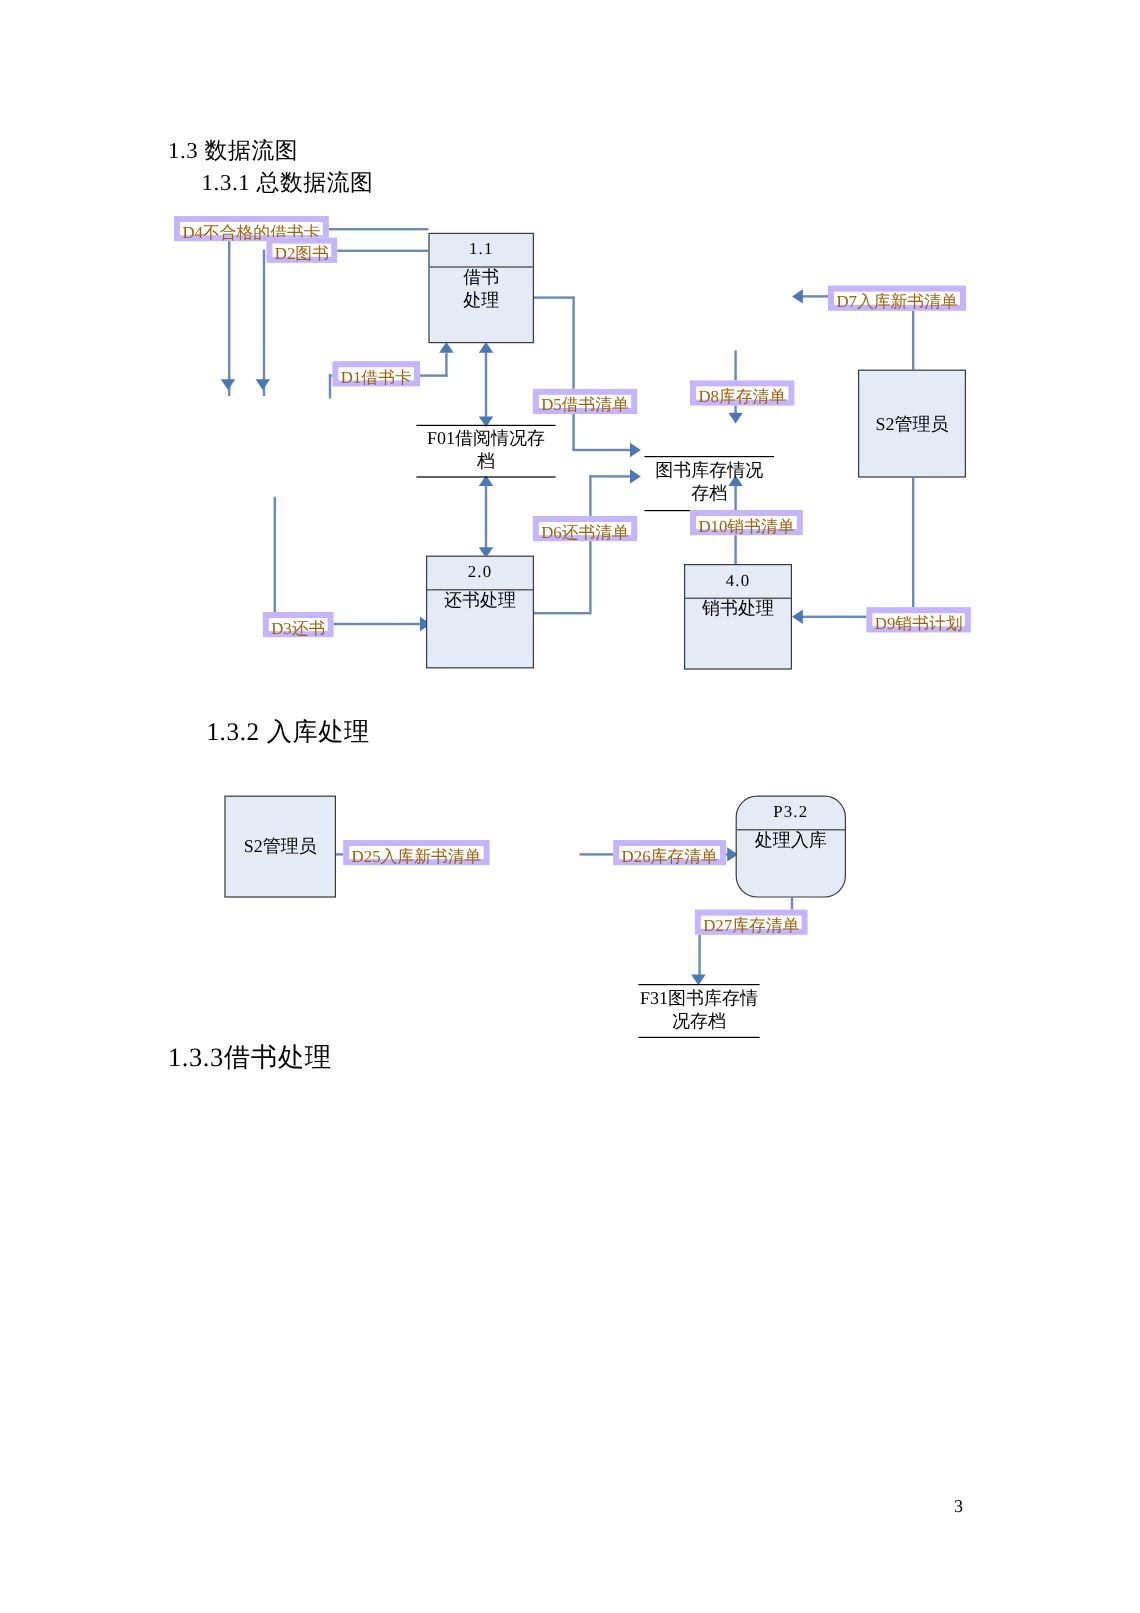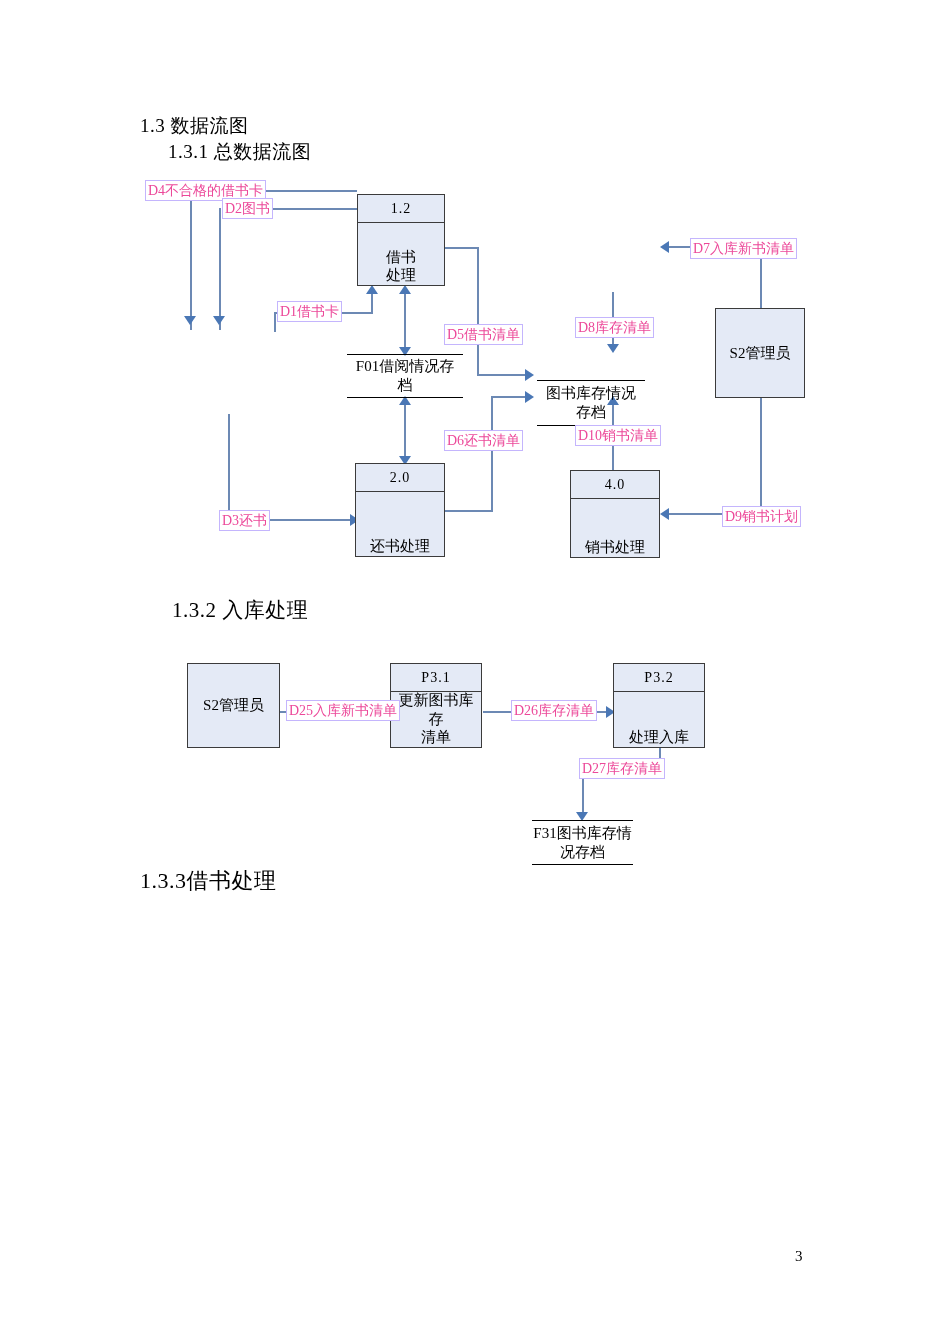--- a/index.html
+++ b/index.html
@@ -45,21 +45,21 @@
     box-sizing: border-box;
     height: 28px;
     line-height: 28px;
     text-align: center;
     font-size: 14px;
     border-bottom: 1.6px solid #3b3b3b;
     letter-spacing: 1px;
   }
   .proc .pbody {
     display: flex;
-    align-items: flex-end;
+    align-items: flex-start;
     justify-content: center;
     text-align: center;
     font-size: 15px;
     line-height: 1.25;
     padding: 0 2px;
     height: calc(100% - 28px);
   }
 
   .ext {
     position: absolute;
@@ -100,27 +100,27 @@
   .ar.down  { border-left: 6px solid transparent; border-right: 6px solid transparent; border-top: 9px solid #4a77b5; }
   .ar.up    { border-left: 6px solid transparent; border-right: 6px solid transparent; border-bottom: 9px solid #4a77b5; }
   .ar.right { border-top: 6px solid transparent; border-bottom: 6px solid transparent; border-left: 9px solid #4a77b5; }
   .ar.left  { border-top: 6px solid transparent; border-bottom: 6px solid transparent; border-right: 9px solid #4a77b5; }
 
   
   .flab {
     position: absolute;
     box-sizing: border-box;
     background: #ffffff;
-    border: 1px solid #c4b5fd;
+    border: 5px solid #c4b5fd;
     font-size: 14px;
     line-height: 19px;
     height: 21px;
     padding: 0 2px;
     white-space: nowrap;
-    color: #ec4899;
+    color: #a16207;
   }
 </style>
 </head>
 <body>
 
 <div id="page">
 
   <div class="heading" id="h-13">1.3  数据流图</div>
   <div class="heading" id="h-131">1.3.1  总数据流图</div>
   <div class="heading" id="h-132">1.3.2 入库处理</div>
@@ -171,21 +171,21 @@
 
   <div class="ln v" style="left:760px; top:398px; height:116px;"></div>
   <div class="ln h" style="left:668px; top:513px; width:94px;"></div>
   <div class="ar left" style="left:660px; top:508px;"></div>
 
   <div class="ln v" style="left:228px; top:414px; height:106px;"></div>
   <div class="ln h" style="left:228px; top:519px; width:130px;"></div>
   <div class="ar right" style="left:350px; top:514px;"></div>
 
   <div class="proc" style="left:357px; top:194px; width:88px; height:92px;">
-    <div class="pid">1.2</div>
+    <div class="pid">1.1</div>
     <div class="pbody">
       <div>
         <div>借书</div>
         <div>处理</div>
       </div>
     </div>
   </div>
 
   <div class="proc" style="left:355px; top:463px; width:90px; height:94px;">
     <div class="pid">2.0</div>
@@ -232,31 +232,22 @@
   <div class="ar right" style="left:382px; top:706px;"></div>
 
   <div class="ln h" style="left:483px; top:711px; width:130px;"></div>
   <div class="ar right" style="left:606px; top:706px;"></div>
 
   <div class="ln v" style="left:659px; top:748px; height:18px;"></div>
   <div class="ln h" style="left:582px; top:766px; width:79px;"></div>
   <div class="ln v" style="left:582px; top:766px; height:52px;"></div>
   <div class="ar down" style="left:576px; top:812px;"></div>
 
-  <div class="proc" style="left:390px; top:663px; width:92px; height:85px;">
-    <div class="pid">P3.1</div>
-    <div class="pbody">
-      <div>
-        <div>更新图书库存</div>
-        <div>清单</div>
-      </div>
-    </div>
-  </div>
-
-  <div class="proc" style="left:613px; top:663px; width:92px; height:85px;">
+
+  <div class="proc" style="left:613px; top:663px; width:92px; height:85px;border-radius:18px;">
     <div class="pid">P3.2</div>
     <div class="pbody">处理入库</div>
   </div>
 
   <div class="ext" style="left:187px; top:663px; width:93px; height:85px;">
     <span>S2管理员</span>
   </div>
 
   <div class="store" style="left:532px; top:820px; width:101px; height:45px;">
     <div>

